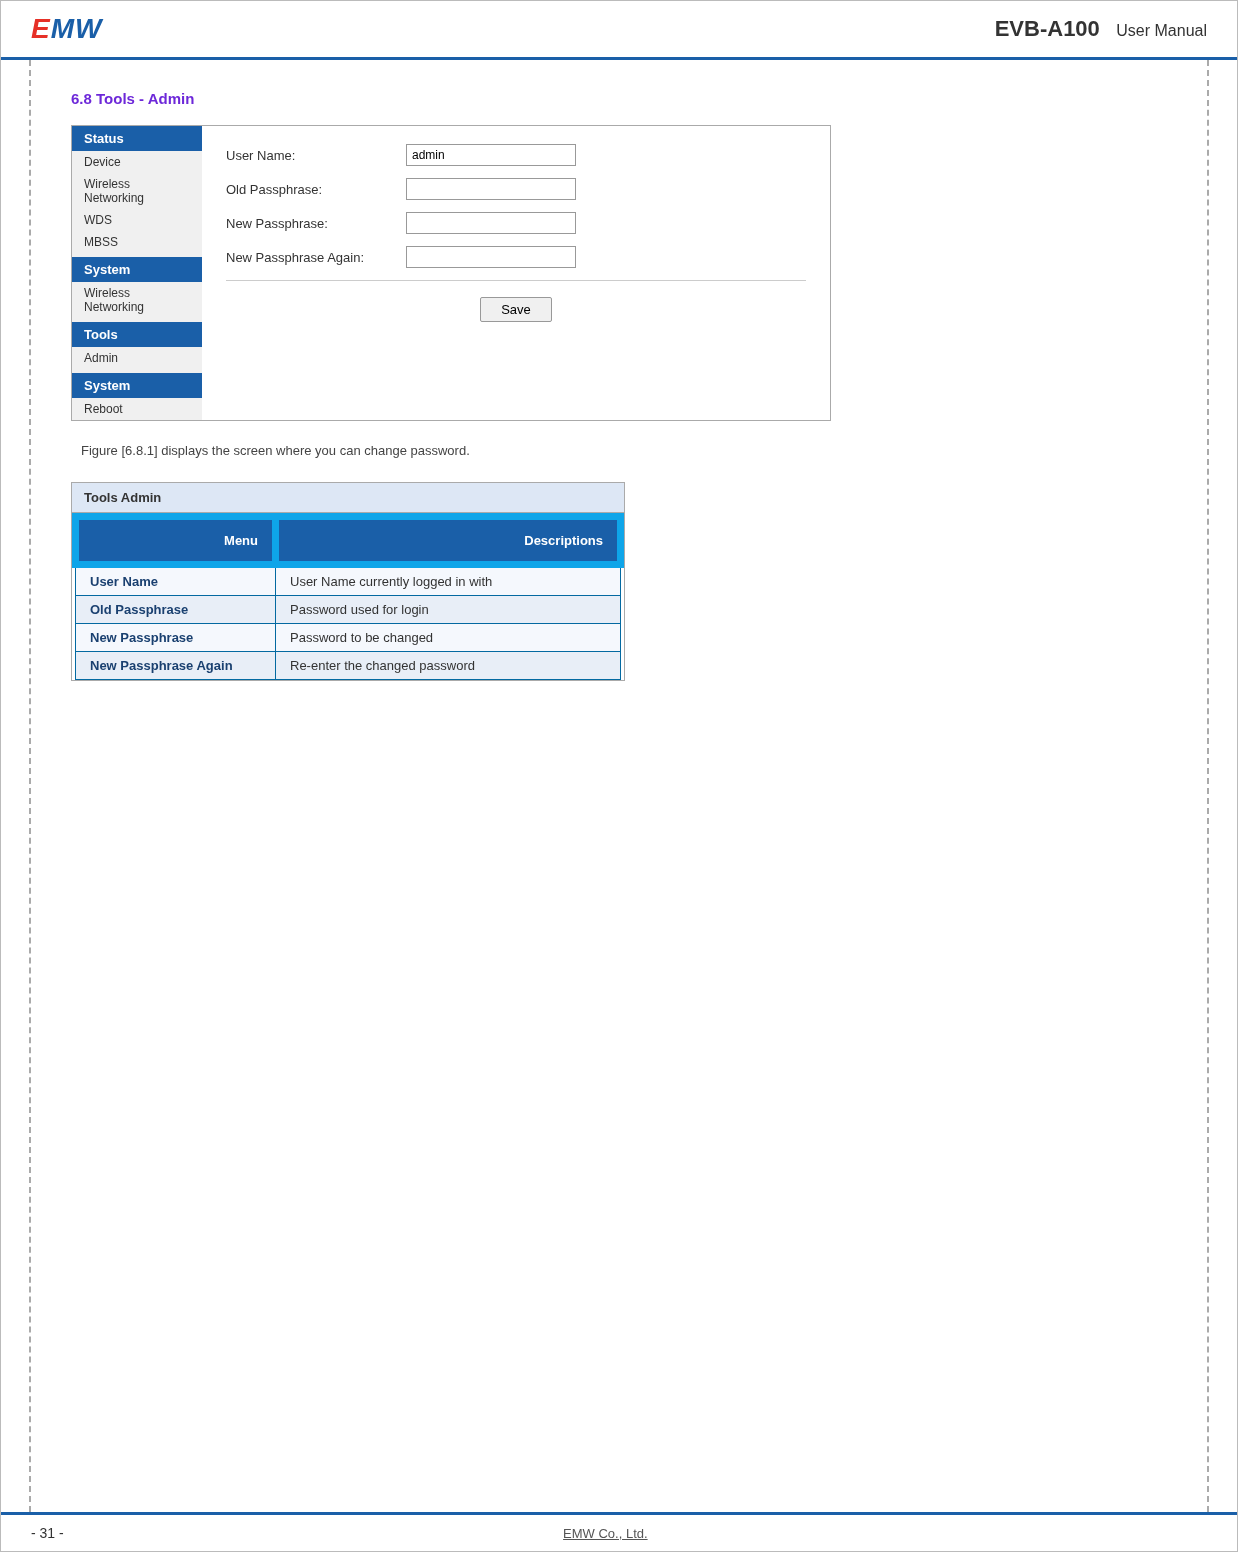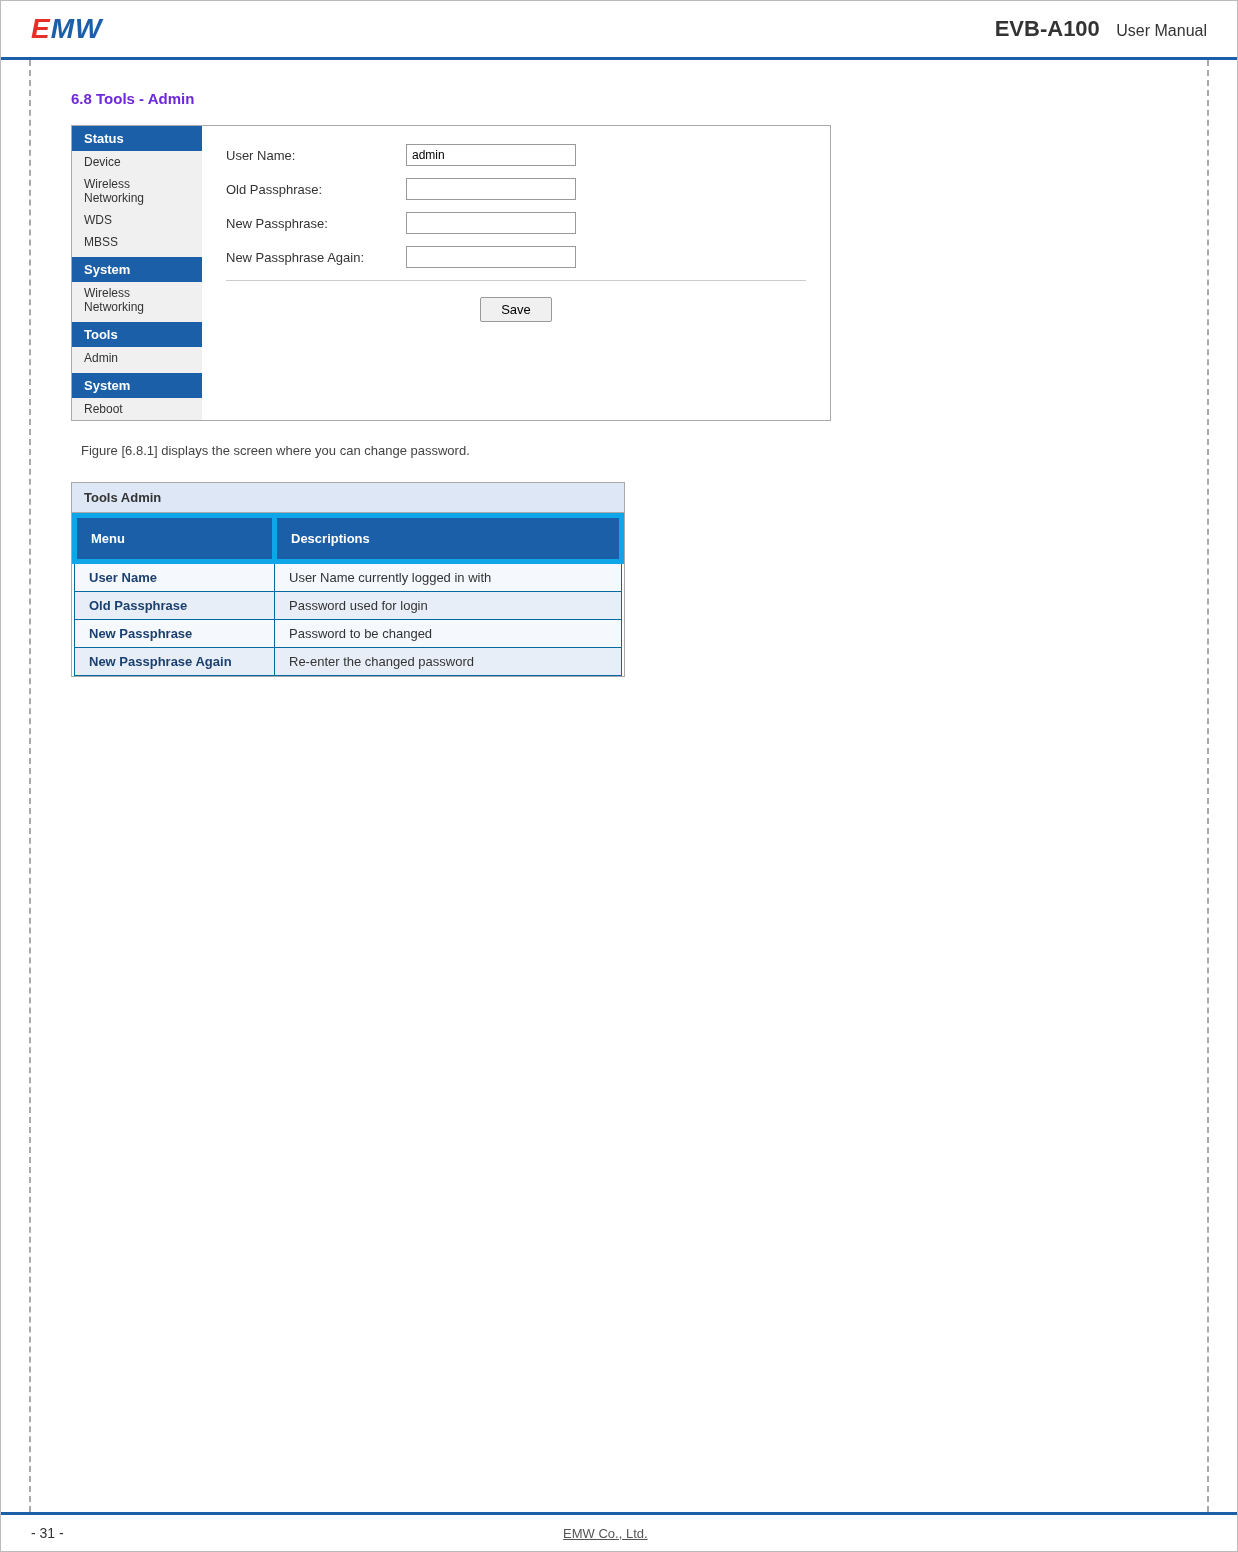--- a/index.html
+++ b/index.html
@@ -187,22 +187,22 @@
     .tools-table {
       width: 100%;
       border-collapse: collapse;
     }
     .tools-table th {
       background: #1a5fa8;
       color: #fff;
       font-weight: bold;
       font-size: 13px;
       padding: 13px 14px;
-      text-align: left;
-      border: 5px solid #0ea5e9;
+      text-align: right;
+      border: 7px solid #0ea5e9;
     }
     .tools-table td {
       padding: 6px 14px;
       font-size: 13px;
       border: 1px solid #0369a1;
     }
     .tools-table tr:nth-child(odd) td { background: #f5f8fd; }
     .tools-table tr:nth-child(even) td { background: #e8eef7; }
     .tools-table td:first-child {
       font-weight: bold;

